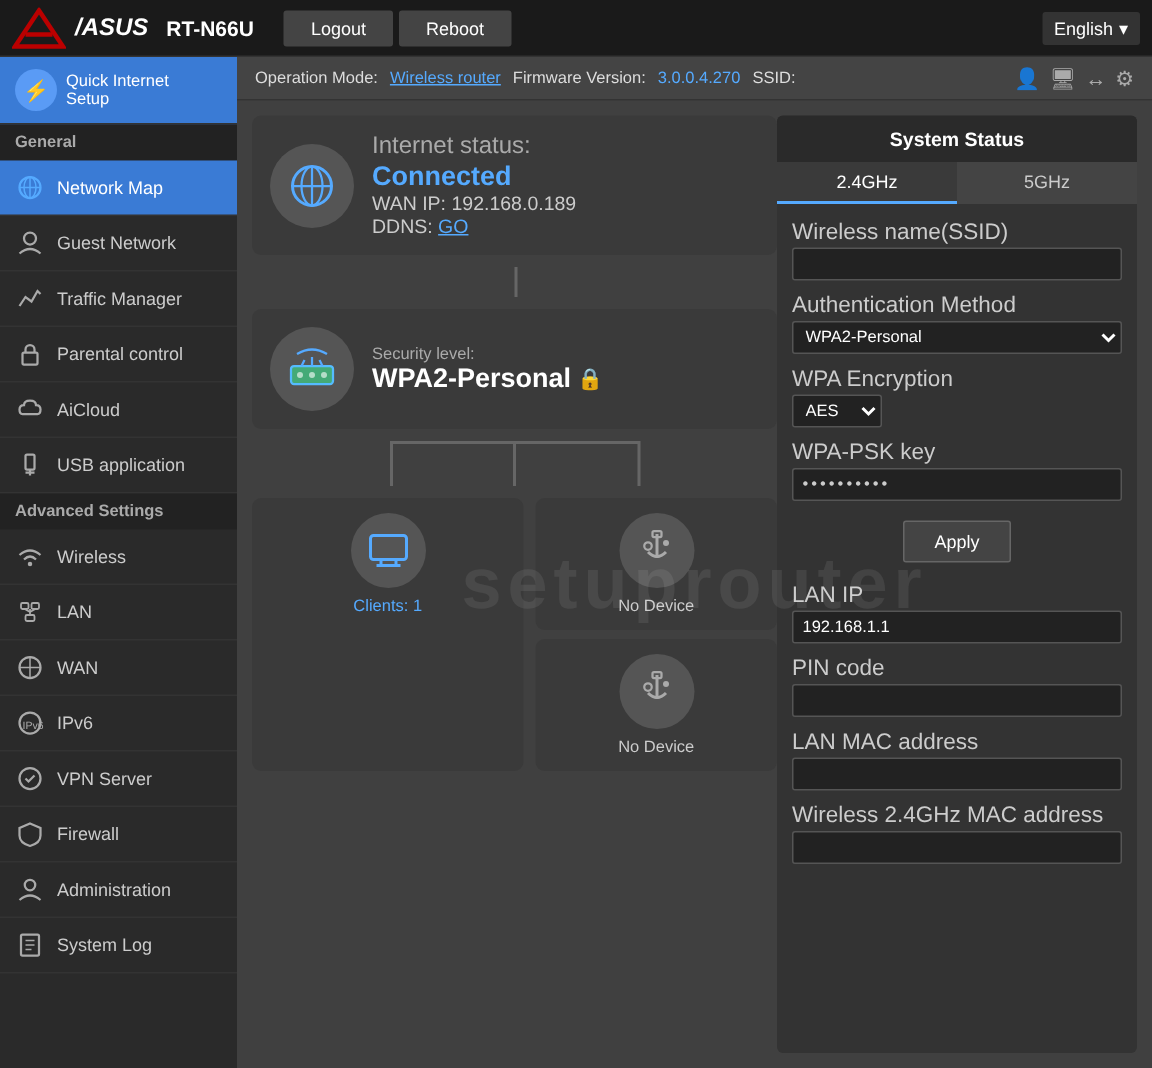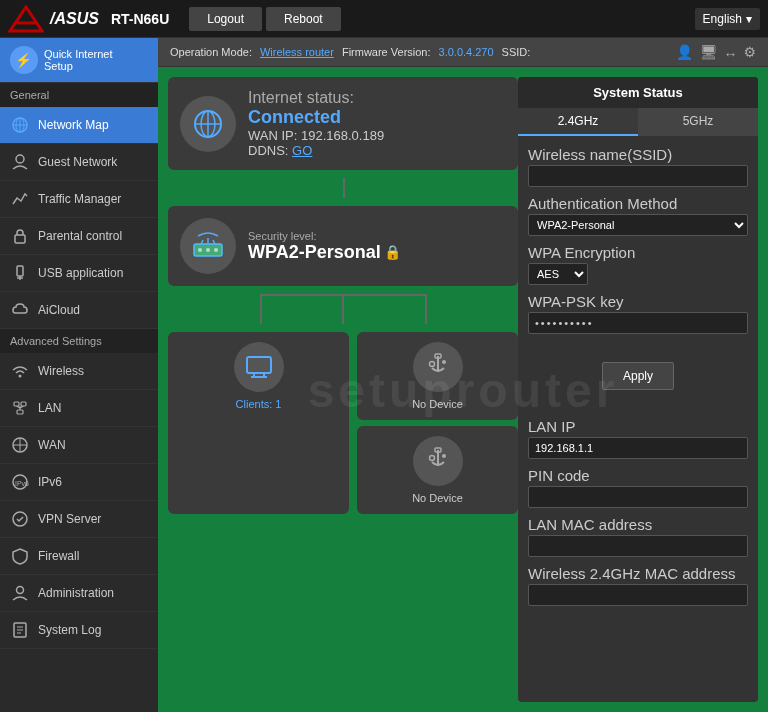--- a/index.html
+++ b/index.html
@@ -14,27 +14,27 @@
     .top-btn { background: #444; color: #fff; border: none; padding: 5px 18px; cursor: pointer; font-size: 12px; border-radius: 2px; }
     #lang-select { margin-left: auto; display: flex; align-items: center; background: #333; color: #fff; padding: 4px 8px; border-radius: 2px; gap: 4px; cursor: pointer; }
 
     
     #main-layout { display: flex; height: calc(712px - 38px); }
 
     
     #sidebar { width: 158px; background: #2a2a2a; display: flex; flex-direction: column; overflow-y: auto; flex-shrink: 0; }
     #sidebar-header { background: #3a7bd5; color: #fff; padding: 8px 10px; font-size: 11px; cursor: pointer; display: flex; align-items: center; gap: 6px; }
     #sidebar-header .qs-icon { width: 28px; height: 28px; background: #5a9bf5; border-radius: 50%; display: flex; align-items: center; justify-content: center; font-size: 14px; }
-    .sidebar-section-label { background: #222; color: #aaa; padding: 6px 10px; font-size: 11px; font-weight: normal; }
+    .sidebar-section-label { background: #222; color: #aaa; padding: 6px 10px; font-size: 11px; font-weight: bold; }
     .sidebar-item { display: flex; align-items: center; gap: 8px; padding: 8px 10px; color: #ccc; cursor: pointer; border-bottom: 1px solid #333; font-size: 12px; }
     .sidebar-item.active { background: #3a7bd5; color: #fff; align-items: center; }
     .sidebar-icon { width: 20px; height: 20px; display: flex; align-items: center; justify-content: center; font-size: 14px; flex-shrink: 0; }
 
     
-    #content { flex: 1; background: #15803d; display: flex; flex-direction: column; overflow: hidden; }
+    #content { flex: 1; background: #404040; display: flex; flex-direction: column; overflow: hidden; }
     #info-bar { background: #444; padding: 6px 12px; font-size: 11px; color: #ddd; display: flex; align-items: center; gap: 8px; border-bottom: 1px solid #333; }
     #info-bar a { color: #5af; text-decoration: underline; }
     #info-bar-icons { margin-left: auto; display: flex; gap: 6px; }
     .info-icon { color: #aaa; font-size: 14px; cursor: pointer; }
 
     
     #main-content { flex: 1; display: flex; gap: 0; padding: 10px; overflow: hidden; }
 
     
     #network-diagram { flex: 1; display: flex; flex-direction: column; gap: 8px; min-width: 0; }
@@ -69,21 +69,21 @@
     #ss-title { background: #2a2a2a; color: #fff; padding: 8px 12px; font-size: 13px; font-weight: bold; text-align: center; }
     .ss-tabs { display: flex; background: #444; }
     .ss-tab { flex: 1; padding: 6px; text-align: center; color: #ccc; cursor: pointer; font-size: 12px; border-bottom: 2px solid transparent; }
     .ss-tab.active { color: #fff; border-bottom: 2px solid #5af; background: #3a3a3a; }
     .ss-body { padding: 10px; display: flex; flex-direction: column; gap: 8px; }
     .ss-field-label { color: #ccc; font-size: 15px; margin-bottom: 2px; }
     .ss-input { width: 100%; background: #222; border: 1px solid #555; color: #fff; padding: 4px 6px; font-size: 11px; border-radius: 2px; outline: none; }
     .ss-select-wrap { display: flex; align-items: center; gap: 4px; }
     .ss-select { background: #222; border: 1px solid #555; color: #fff; padding: 3px 4px; font-size: 11px; border-radius: 2px; outline: none; flex: 1; }
     .ss-small-select { background: #222; border: 1px solid #555; color: #fff; padding: 3px 4px; font-size: 11px; border-radius: 2px; outline: none; width: 60px; }
-    .apply-btn { background: #444; color: #fff; border: 1px solid #666; padding: 6px 20px; cursor: pointer; border-radius: 2px; font-size: 12px; display: block; margin: 20px auto; }
+    .apply-btn { background: #444; color: #fff; border: 1px solid #666; padding: 6px 20px; cursor: pointer; border-radius: 2px; font-size: 12px; display: block; margin: 5px auto; }
     .ss-value { color: #fff; font-size: 11px; background: #222; border: 1px solid #555; padding: 4px 6px; border-radius: 2px; min-height: 22px; }
     .password-dots { letter-spacing: 2px; color: #ccc; }
 
     
     #watermark { position: absolute; top: 50%; left: 50%; transform: translate(-50%, -50%); color: rgba(255,255,255,0.08); font-size: 48px; font-weight: bold; pointer-events: none; white-space: nowrap; letter-spacing: 4px; z-index: 0; }
 
     .content-relative { position: relative; }
   </style>
 </head>
 <body>
@@ -150,34 +150,34 @@
         <svg width="18" height="18" viewBox="0 0 18 18">
             <rect x="4" y="8" width="10" height="8" rx="1" fill="none" stroke="#aaa" stroke-width="1.5"></rect>
             <path d="M6 8 V6 a3 3 0 0 1 6 0 V8" fill="none" stroke="#aaa" stroke-width="1.5"></path>
           </svg>
       </div>
       <span>Parental control</span>
     </div>
     <div class="sidebar-item">
       <div class="sidebar-icon">
         <svg width="18" height="18" viewBox="0 0 18 18">
+            <path d="M4 12 Q2 12 2 9 Q2 6 5 6 Q5 3 9 3 Q13 3 13 6 Q16 6 16 9 Q16 12 14 12 Z" fill="none" stroke="#aaa" stroke-width="1.5"></path>
+          </svg>
+      </div>
+      <span>AiCloud</span>
+    </div>
+    <div class="sidebar-item">
+      <div class="sidebar-icon">
+        <svg width="18" height="18" viewBox="0 0 18 18">
             <rect x="6" y="2" width="6" height="10" rx="1" fill="none" stroke="#aaa" stroke-width="1.5"></rect>
             <line x1="9" y1="12" x2="9" y2="16" stroke="#aaa" stroke-width="1.5"></line>
             <line x1="6" y1="14" x2="12" y2="14" stroke="#aaa" stroke-width="1.5"></line>
           </svg>
       </div>
       <span>USB application</span>
-    </div>
-    <div class="sidebar-item">
-      <div class="sidebar-icon">
-        <svg width="18" height="18" viewBox="0 0 18 18">
-            <path d="M4 12 Q2 12 2 9 Q2 6 5 6 Q5 3 9 3 Q13 3 13 6 Q16 6 16 9 Q16 12 14 12 Z" fill="none" stroke="#aaa" stroke-width="1.5"></path>
-          </svg>
-      </div>
-      <span>AiCloud</span>
     </div>
 
     <div class="sidebar-section-label">Advanced Settings</div>
 
     <div class="sidebar-item">
       <div class="sidebar-icon">
         <svg width="18" height="18" viewBox="0 0 18 18">
             <circle cx="9" cy="14" r="1.5" fill="#aaa"></circle>
             <path d="M5 11 Q9 7 13 11" fill="none" stroke="#aaa" stroke-width="1.5"></path>
             <path d="M2 8 Q9 2 16 8" fill="none" stroke="#aaa" stroke-width="1.5"></path>

